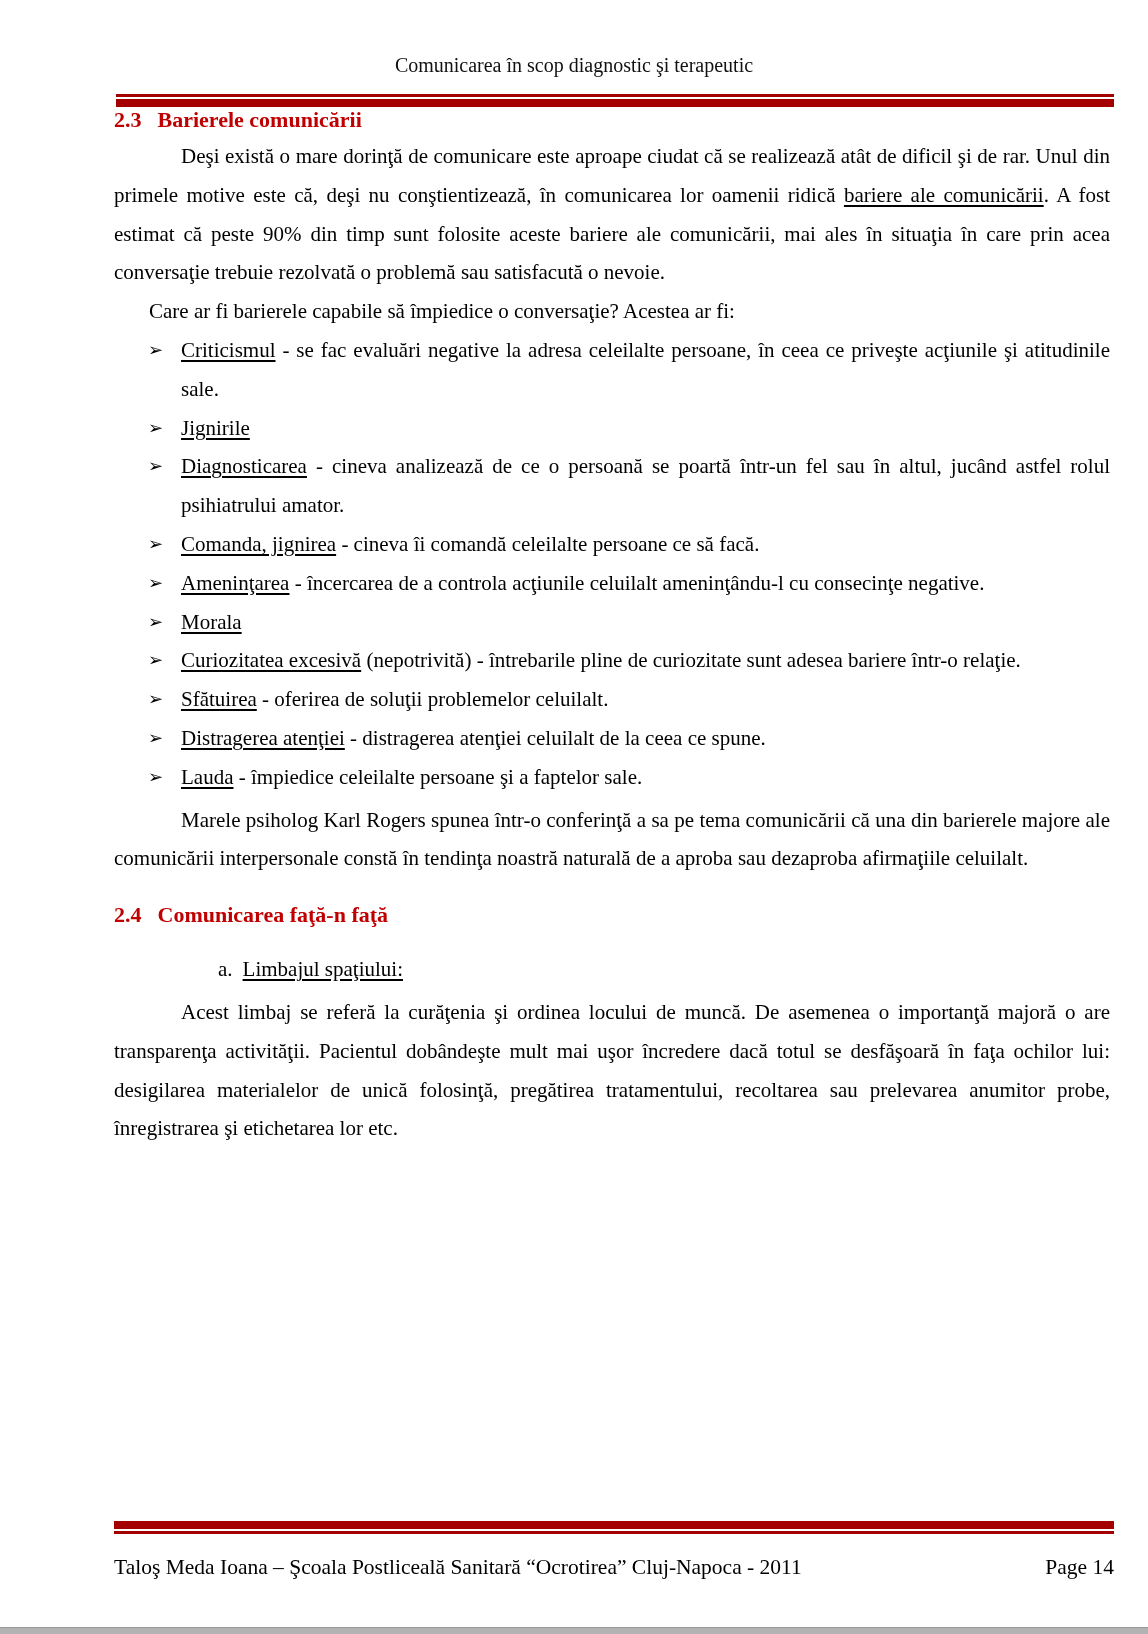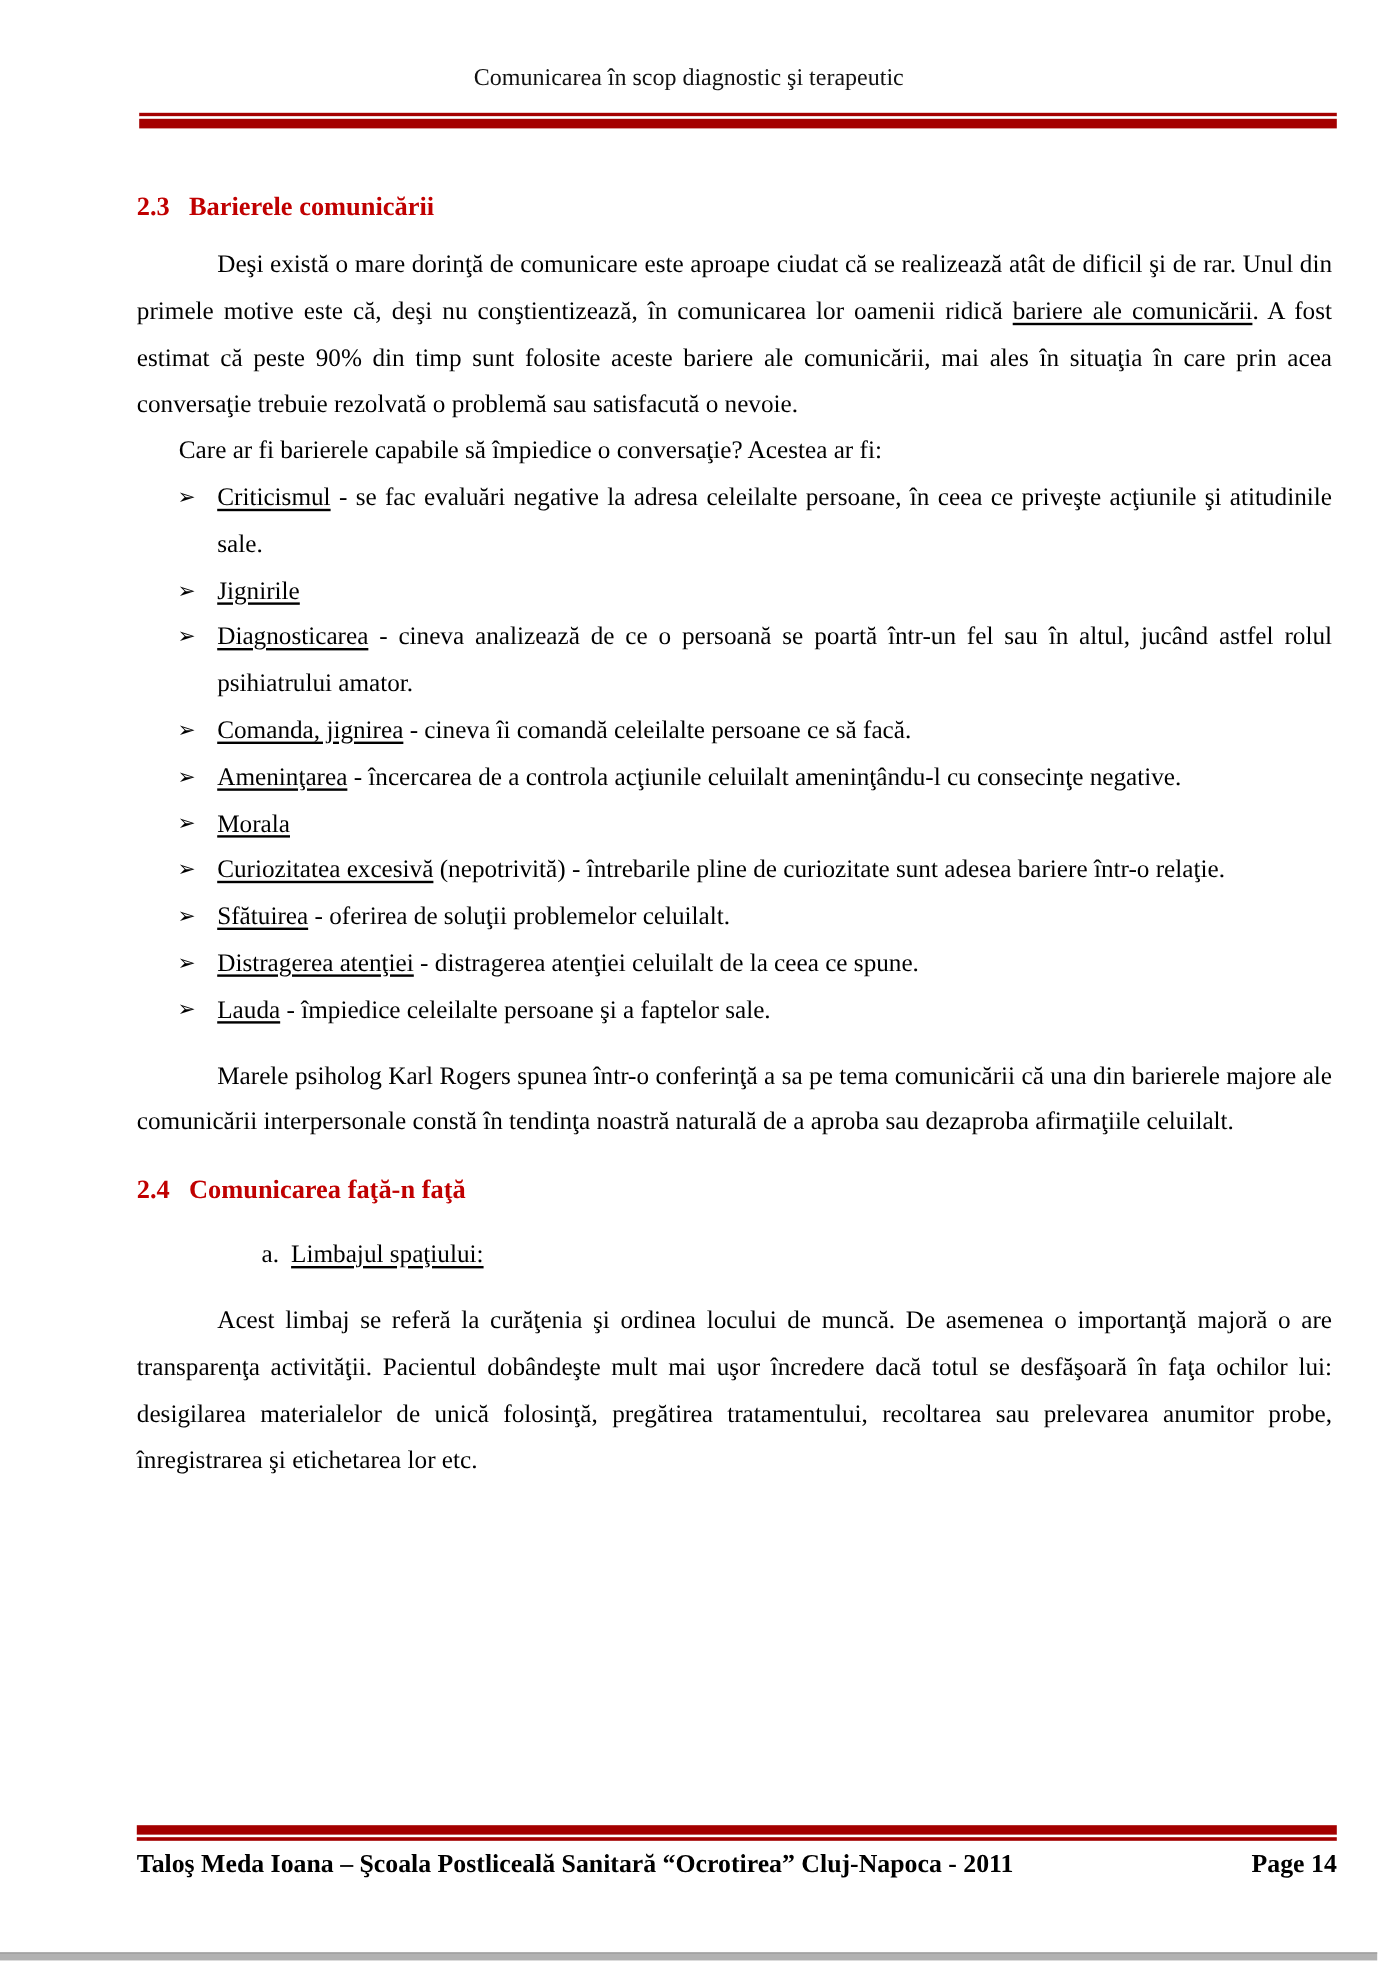--- a/index.html
+++ b/index.html
@@ -25,29 +25,28 @@
   .head-rule .thick { height:8px; background:#A40000; }
 
   .content {
     margin-left:114px;
     width:996px;
     font-size:21px;
     line-height:38.8px;
     text-align:justify;
   }
   .sec-head {
-    margin-top:52px;
     font-weight:bold;
     font-size:22px;
     line-height:26px;
     color:#C00000;
     text-align:left;
   }
   .sec-head .num { display:inline-block; margin-right:16px; }
-  .p-indent  { text-indent:67px; margin-top:16px; }
+  .p-indent  { text-indent:67px; margin-top:4px; }
   .p-indent2 { text-indent:35px; }
   ul.barrier-list { list-style:none; }
   ul.barrier-list li {
     position:relative;
     padding-left:67px;
     text-align:justify;
   }
   ul.barrier-list .bullet {
     position:absolute;
     left:34px; top:0;
@@ -62,25 +61,24 @@
   .footer {
     position:absolute;
     left:114px; top:1521px;
     width:1000px;
     font-size:21.5px;
   }
   .foot-rule .thick { height:8px; background:#A40000; }
   .foot-rule .gap   { height:2px; background:#ffffff; }
   .foot-rule .thin  { height:3px; background:#A40000; }
   .foot-row {
-    margin-top:7px;
+    margin-top:21px;
     display:flex;
     justify-content:space-between;
     align-items:center;
-    font-weight:bold;
   }
   .window-edge {
     position:absolute;
     left:0; top:1627px;
     width:1148px; height:7px;
     background:#b2b2b2;
     border-top:1px solid #9a9a9a;
   }
 </style>
 </head>

